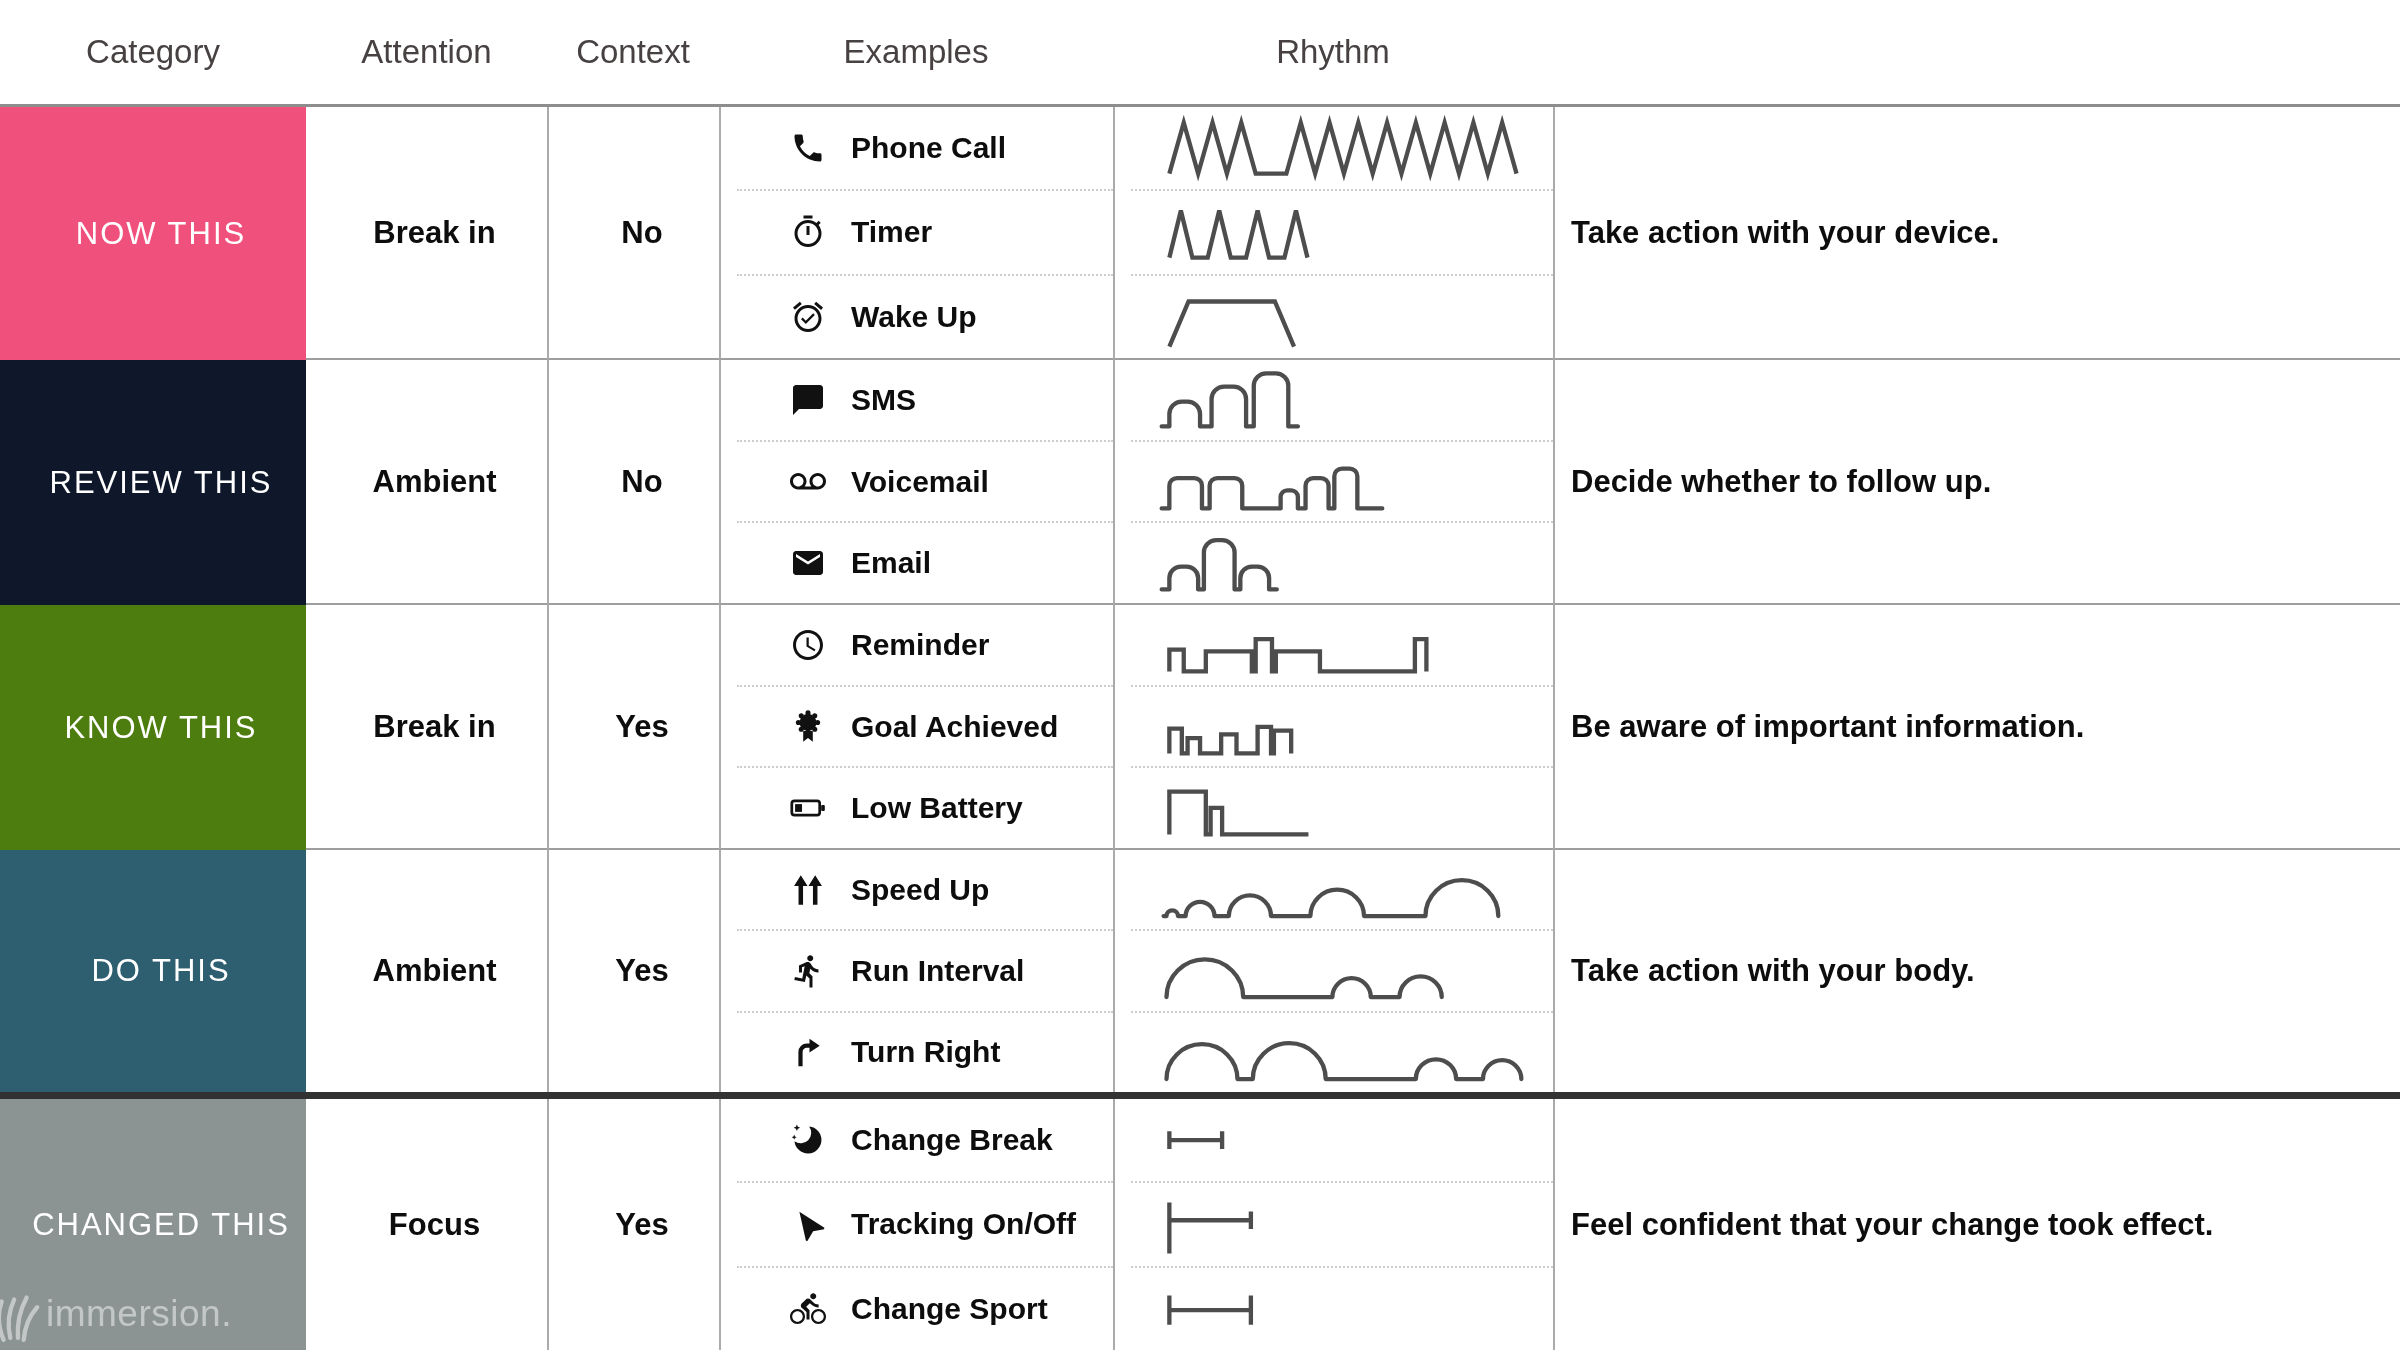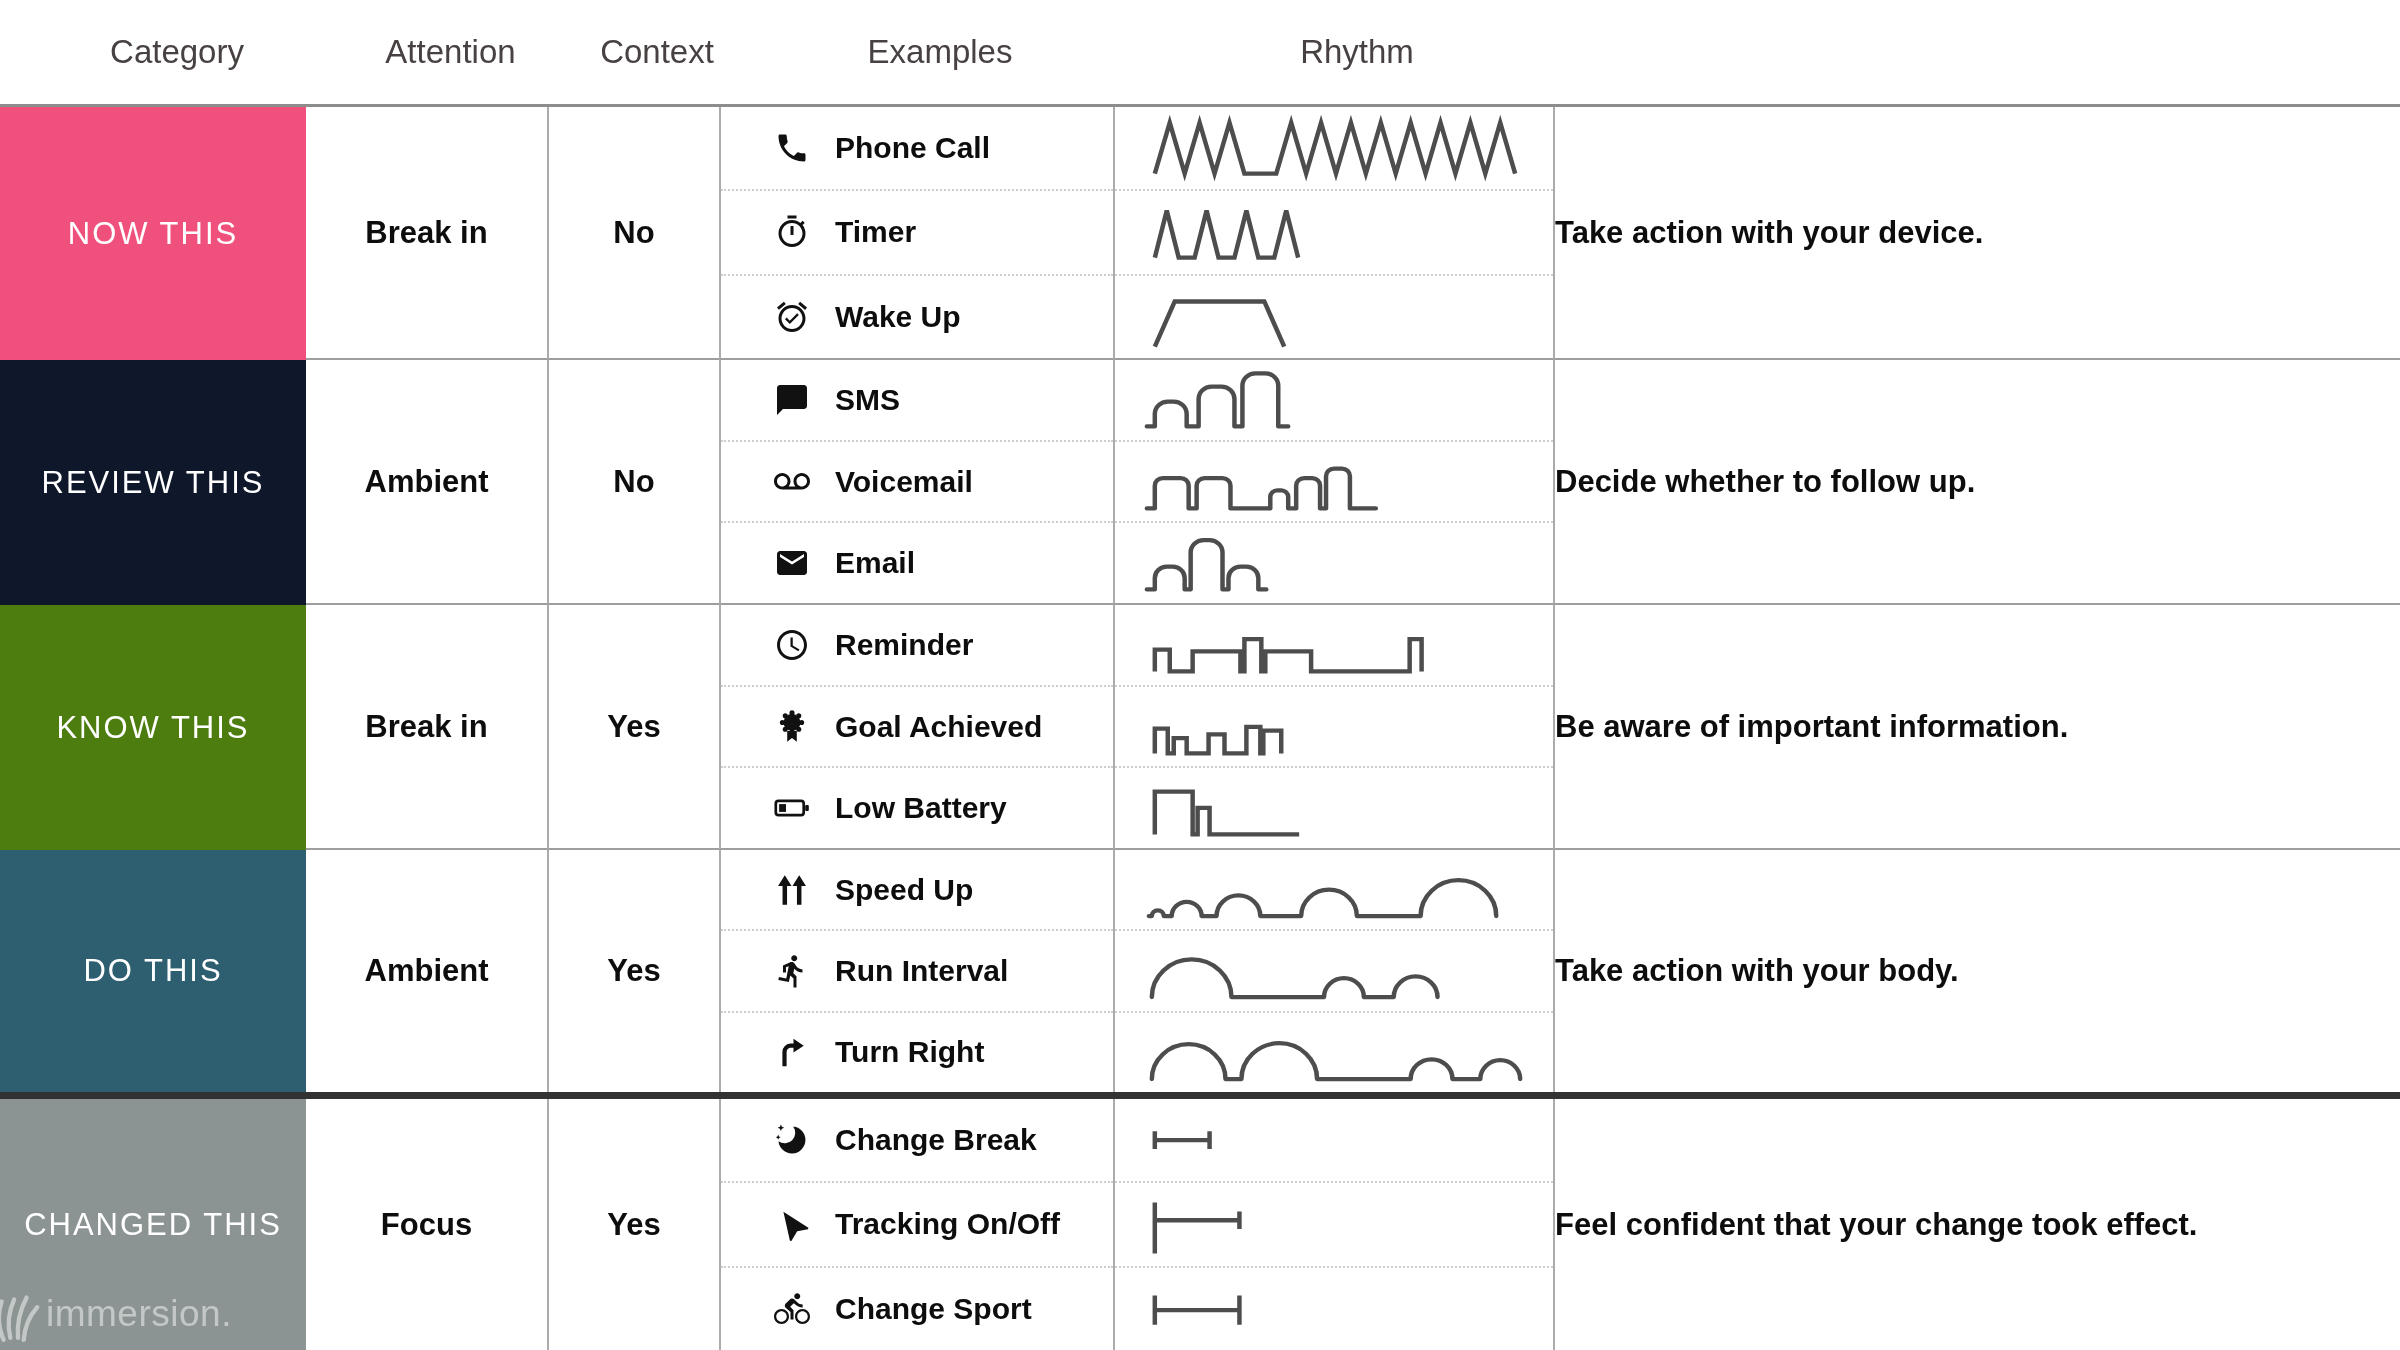--- a/index.html
+++ b/index.html
@@ -1,25 +1,25 @@
 <!DOCTYPE html>
 <html style="--wave: #4d4d4d;"><head>
 <meta charset="utf-8">
 <style>
   * { box-sizing: border-box; margin: 0; padding: 0; }
   html,body { width:2400px; height:1350px; background:#fff; font-family:"Liberation Sans",sans-serif; }
   .page { position:relative; width:2400px; height:1350px; overflow:hidden; background:#fff; }
   .grid { display:grid; grid-template-columns:306px 241px 172px 394px 440px 847px; }
-  .header-row { height:107px; border-bottom:3px solid #8d8d8d;padding-left:24px; }
+  .header-row { height:107px; border-bottom:3px solid #8d8d8d; }
   .header-cell { display:flex; align-items:center; justify-content:center; font-size:33px; color:#474141; }
   .t-row { width:2400px; }
   .r1 { height:253px; } .r2 { height:245px; } .r3 { height:245px; }
   .r4 { height:249px; border-bottom:7px solid #323232; }
   .r5 { height:251px; }
-  .cell { height:100%; }
+  .cell { height:100%;padding-left:16px; }
   .hr-border { border-bottom:2px solid #9e9e9e; }
   .cat { display:flex; align-items:center; justify-content:center; color:#fff; font-size:31px; letter-spacing:2px; font-weight:normal; }
   .att, .ctx { display:flex; align-items:center; justify-content:center; font-weight:bold; font-size:31px; color:#0d0d0d; }
   .ctx, .ex, .rh, .ua { border-left:2px solid #ababab; }
   .ex, .rh { display:flex; flex-direction:column; }
   .sub { flex:1 1 0; min-height:0; display:flex; align-items:center; }
   .sub + .sub { border-top:2px dotted #cdcdcd; }
   .ex .sub { padding-left:52px; gap:24px; }
   .ex-icon { width:38px; height:38px; flex:0 0 auto; display:flex; align-items:center; justify-content:center; }
   .ex-icon svg { width:36px; height:36px; display:block; }

